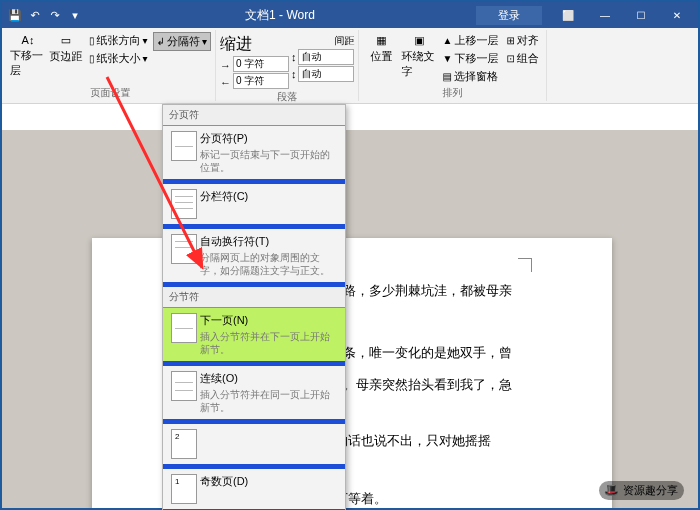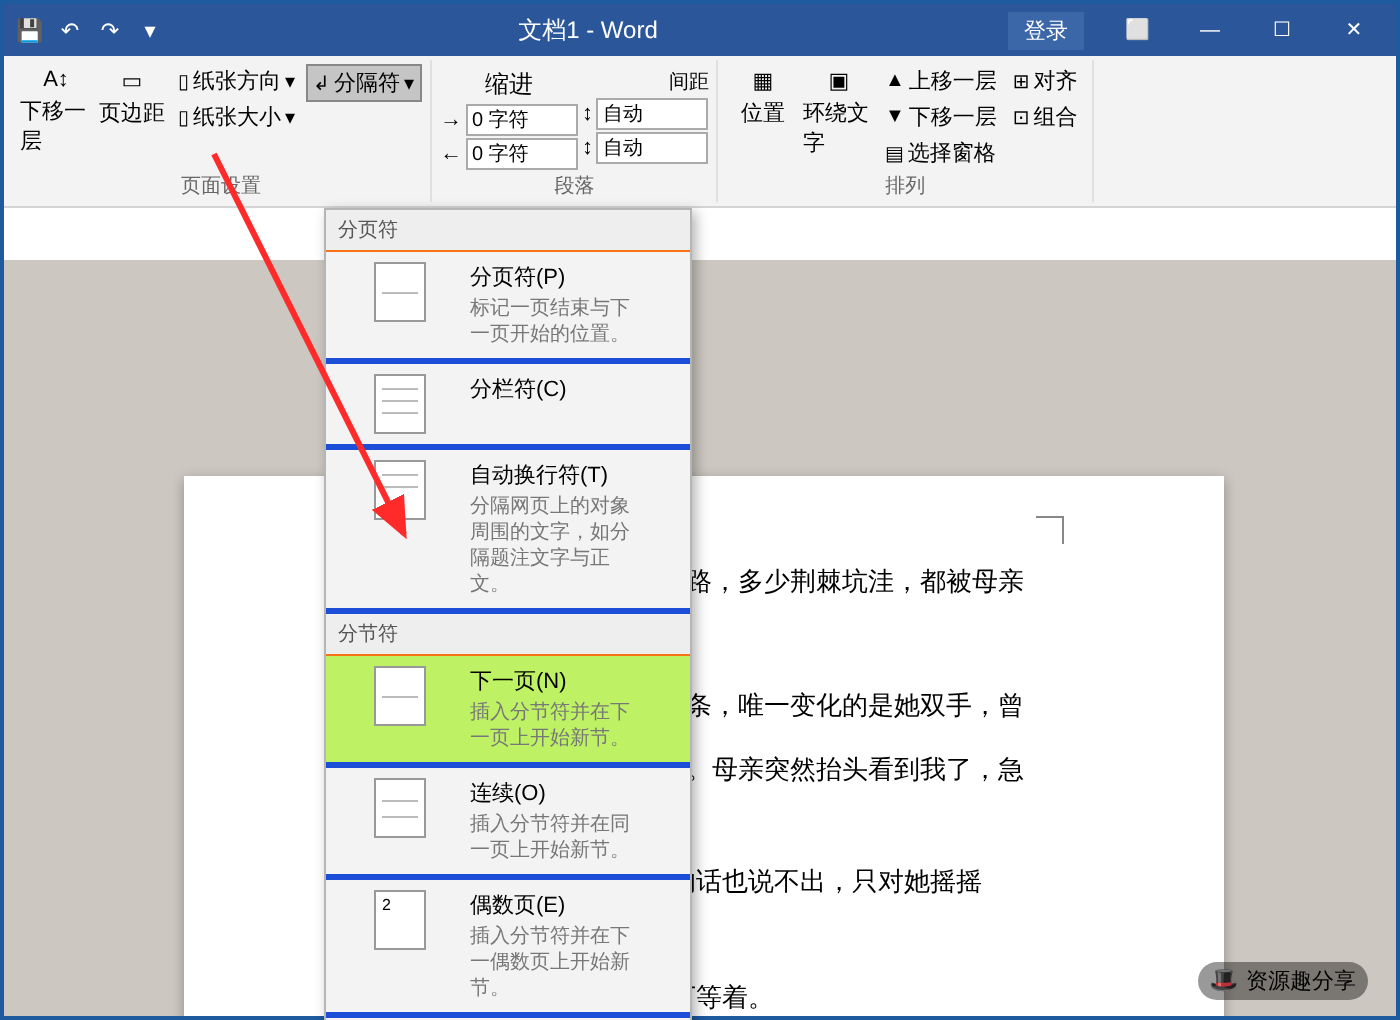--- a/index.html
+++ b/index.html
@@ -4,21 +4,21 @@
 <style>
 *{margin:0;padding:0;box-sizing:border-box;font-family:"Microsoft YaHei","Segoe UI",sans-serif;font-size:11px}
 body{width:700px;height:510px;background:#e6e6e6;overflow:hidden;position:relative}
 .outer{border:2px solid #1e5a9e;width:700px;height:510px;background:#fff;position:relative}
 .titlebar{height:26px;background:#2b579a;color:#fff;display:flex;align-items:center;padding:0 4px}
 .qat{display:flex;gap:2px;align-items:center}
 .qat .ic{width:18px;height:18px;display:flex;align-items:center;justify-content:center;font-size:11px}
 .titletext{flex:1;text-align:center;font-size:12px}
 .winbtns{display:flex;gap:2px}
 .winbtns div{width:34px;height:24px;display:flex;align-items:center;justify-content:center;font-size:10px}
-.login{background:#3b67a8;padding:2px 8px;font-size:11px;margin-right:10px}
+.login{background:#3b67a8;padding:2px 22px;font-size:11px;margin-right:10px}
 .tabs{height:24px;background:#2b579a;color:#fff;display:flex;align-items:stretch}
 .tab{padding:0 9px;display:flex;align-items:center;font-size:12px;cursor:pointer}
 .tab.active{background:#f3f3f3;color:#2b579a}
 .help{margin-left:auto;display:flex;align-items:center;gap:4px}
 .ribbon{height:76px;background:#f3f3f3;border-bottom:1px solid #d4d4d4;display:flex;padding:2px 4px;position:relative}
 .rgroup{border-right:1px solid #e0e0e0;padding:0 4px;display:flex;flex-direction:column}
 .rgroup .tools{flex:1;display:flex;gap:2px}
 .rgroup .lbl{font-size:10px;color:#666;text-align:center;padding:1px 0}
 .bigbtn{width:36px;display:flex;flex-direction:column;align-items:center;gap:2px;padding-top:4px;font-size:10px}
 .smrow{display:flex;flex-direction:column;gap:1px;padding-top:2px}
@@ -27,21 +27,21 @@
 .spin{display:flex;align-items:center;gap:2px;font-size:10px}
 .spin input{width:56px;height:16px;border:1px solid #aaa;font-size:10px;padding:0 2px}
 .docarea{position:absolute;top:128px;left:0;right:0;bottom:0;background:#ccc7c0;overflow:hidden}
 .page{position:absolute;top:108px;left:90px;width:520px;height:400px;background:#fff;box-shadow:0 2px 6px rgba(0,0,0,.3);padding:40px 100px;line-height:2}
 .page p{font-size:13px;color:#000;margin-bottom:6px}
 .corner{position:absolute;width:14px;height:14px;border:1px solid #888}
 .corner.tl{top:20px;left:80px;border-right:none;border-bottom:none}
 .corner.tr{top:20px;right:80px;border-left:none;border-bottom:none}
 .dropdown{position:absolute;top:76px;left:160px;width:184px;background:#f3f3f3;border:1px solid #b5b5b5;box-shadow:2px 2px 6px rgba(0,0,0,.3);z-index:50}
 .ddhdr{background:#eee;padding:3px 6px;font-size:10px;color:#555;border-bottom:1px solid #f97316}
-.dditem{display:flex;gap:22px;padding:5px 24px;border-bottom:3px solid #1d4ed8;cursor:pointer}
+.dditem{display:flex;gap:3px;padding:5px 8px;border-bottom:5px solid #1d4ed8;cursor:pointer}
 .dditem:hover,.dditem.sel{background:#bef264}
 .dditem .ico{width:26px;height:30px;border:1px solid #999;background:#fff;flex-shrink:0;position:relative}
 .dditem .txt{flex:1}
 .dditem .ttl{font-size:11px;color:#000;margin-bottom:2px}
 .dditem .desc{font-size:10px;color:#777;line-height:1.3}
 .arrow{position:absolute;top:70px;left:100px;width:110px;height:200px;z-index:60;pointer-events:none}
 .arrow svg{width:100%;height:100%}
 .watermark{position:absolute;bottom:8px;right:14px;font-size:12px;color:#000000;background:rgba(0,0,0,.4);padding:2px 6px;border-radius:10px;z-index:70}
 .icoline{position:absolute;left:3px;right:3px;height:1px;background:#bbb}
 </style>
@@ -84,21 +84,21 @@
         </div>
         <div class="smrow">
           <div class="smbtn hl">↲ <span>分隔符</span> ▾</div>
         </div>
       </div>
       <div class="lbl">页面设置</div>
     </div>
     <div class="rgroup">
       <div class="tools">
         <div class="smrow" style="padding-top:4px">
-          <div style="font-size:12px;text-align:center">缩进</div>
+          <div style="font-size:16px;">缩进</div>
           <div class="spin">
               <span>→</span>
               <input value="0 字符" style="">
             </div>
           <div class="spin">
               <span>←</span>
               <input value="0 字符" style="">
             </div>
         </div>
         <div class="smrow" style="padding-top:4px">
@@ -185,24 +185,20 @@
             <div class="icoline" style="top:18px"></div>
           </div>
         <div class="txt">
             <div class="ttl">连续(O)</div>
             <div class="desc">插入分节符并在同一页上开始新节。</div>
           </div>
       </div>
       <div class="dditem">
         <div class="ico">
             <div style="position:absolute;top:2px;left:3px;font-size:8px">2</div>
-          </div>
-        <div class="txt">
-            <div class="ttl">偶数页(E)</div>
-            <div class="desc">插入分节符并在下一偶数页上开始新节。</div>
           </div>
       </div>
       <div class="dditem">
         <div class="ico">
             <div style="position:absolute;top:2px;left:3px;font-size:8px">1</div>
           </div>
         <div class="txt">
             <div class="ttl">奇数页(D)</div>
           </div>
       </div>

